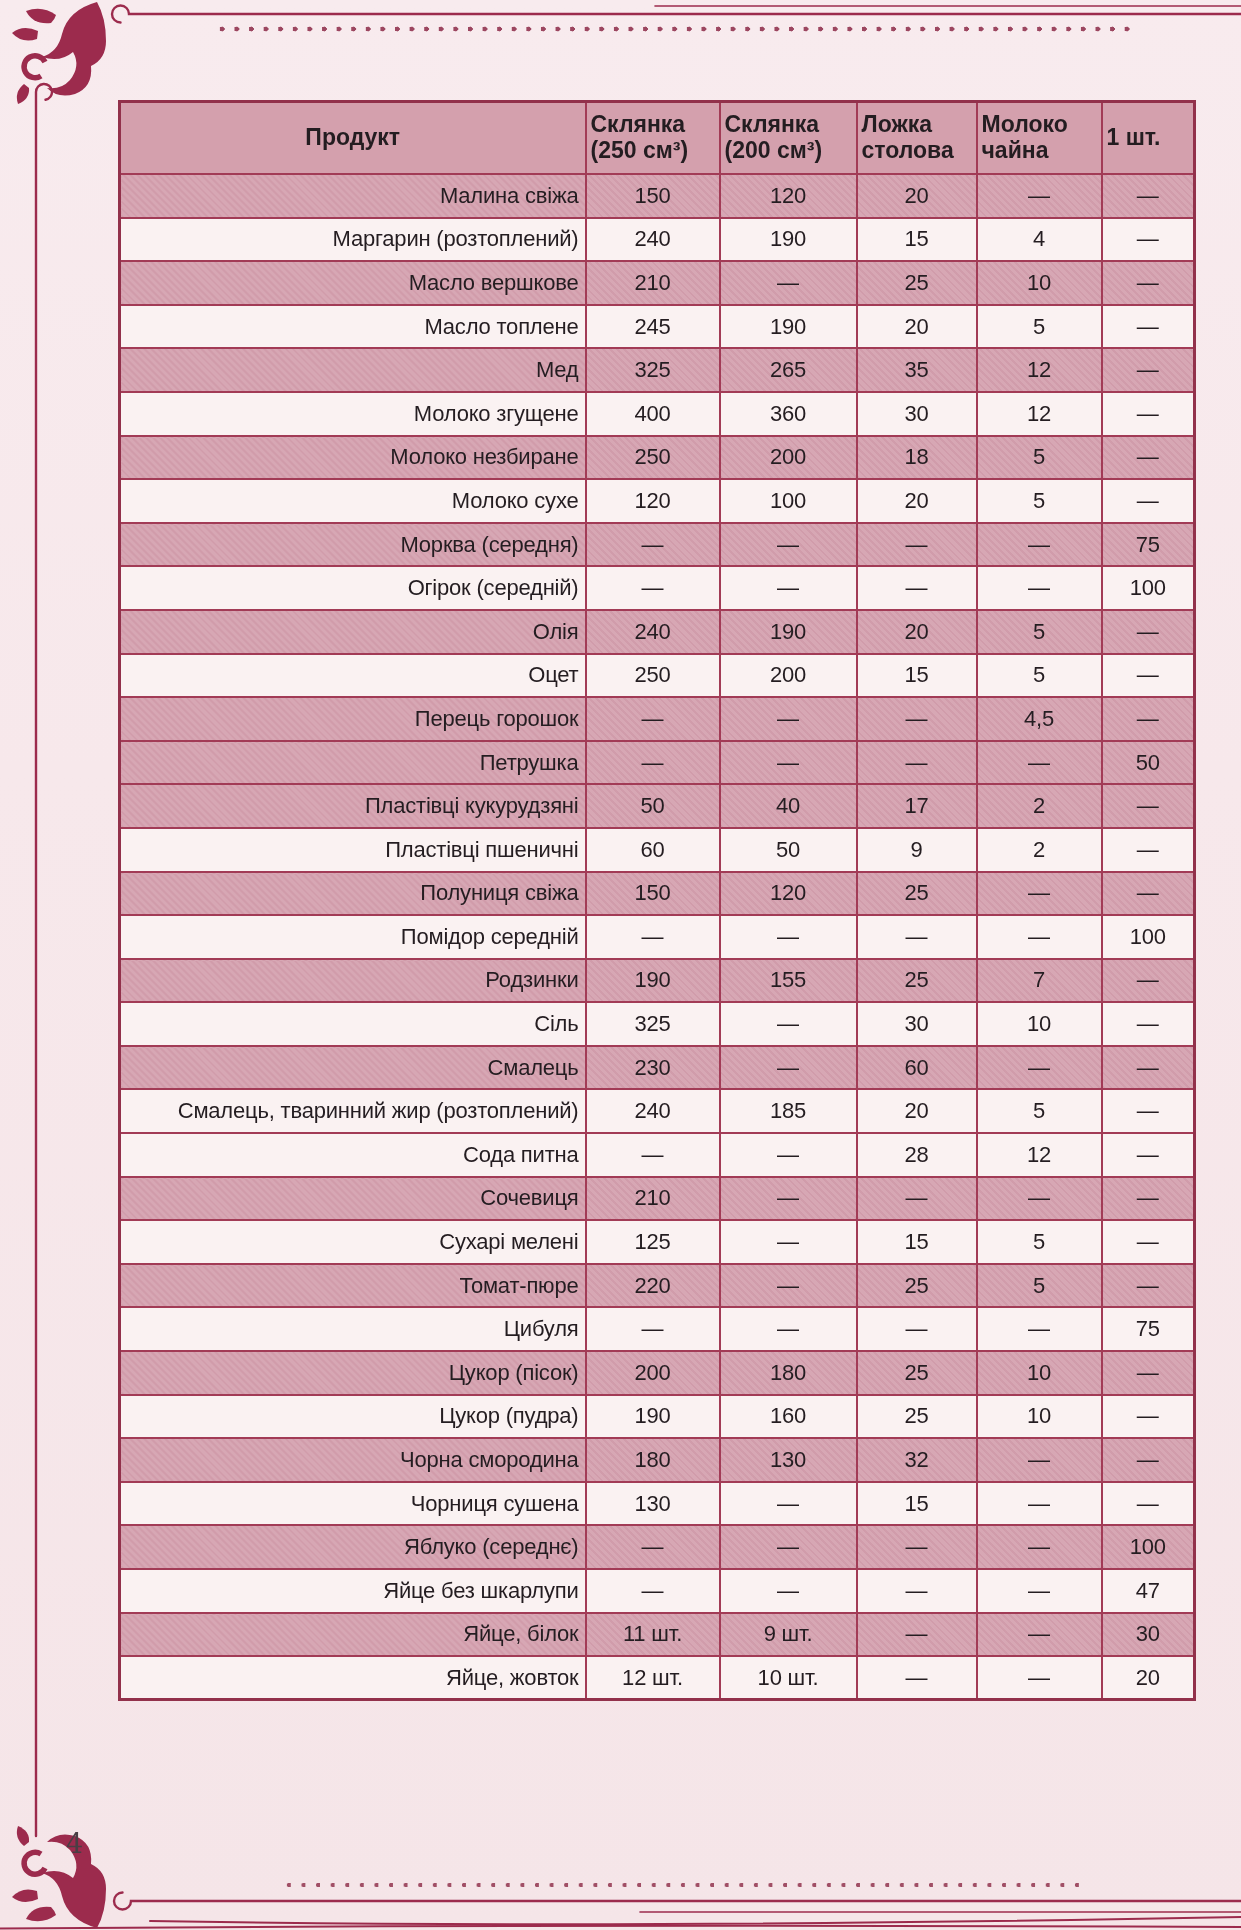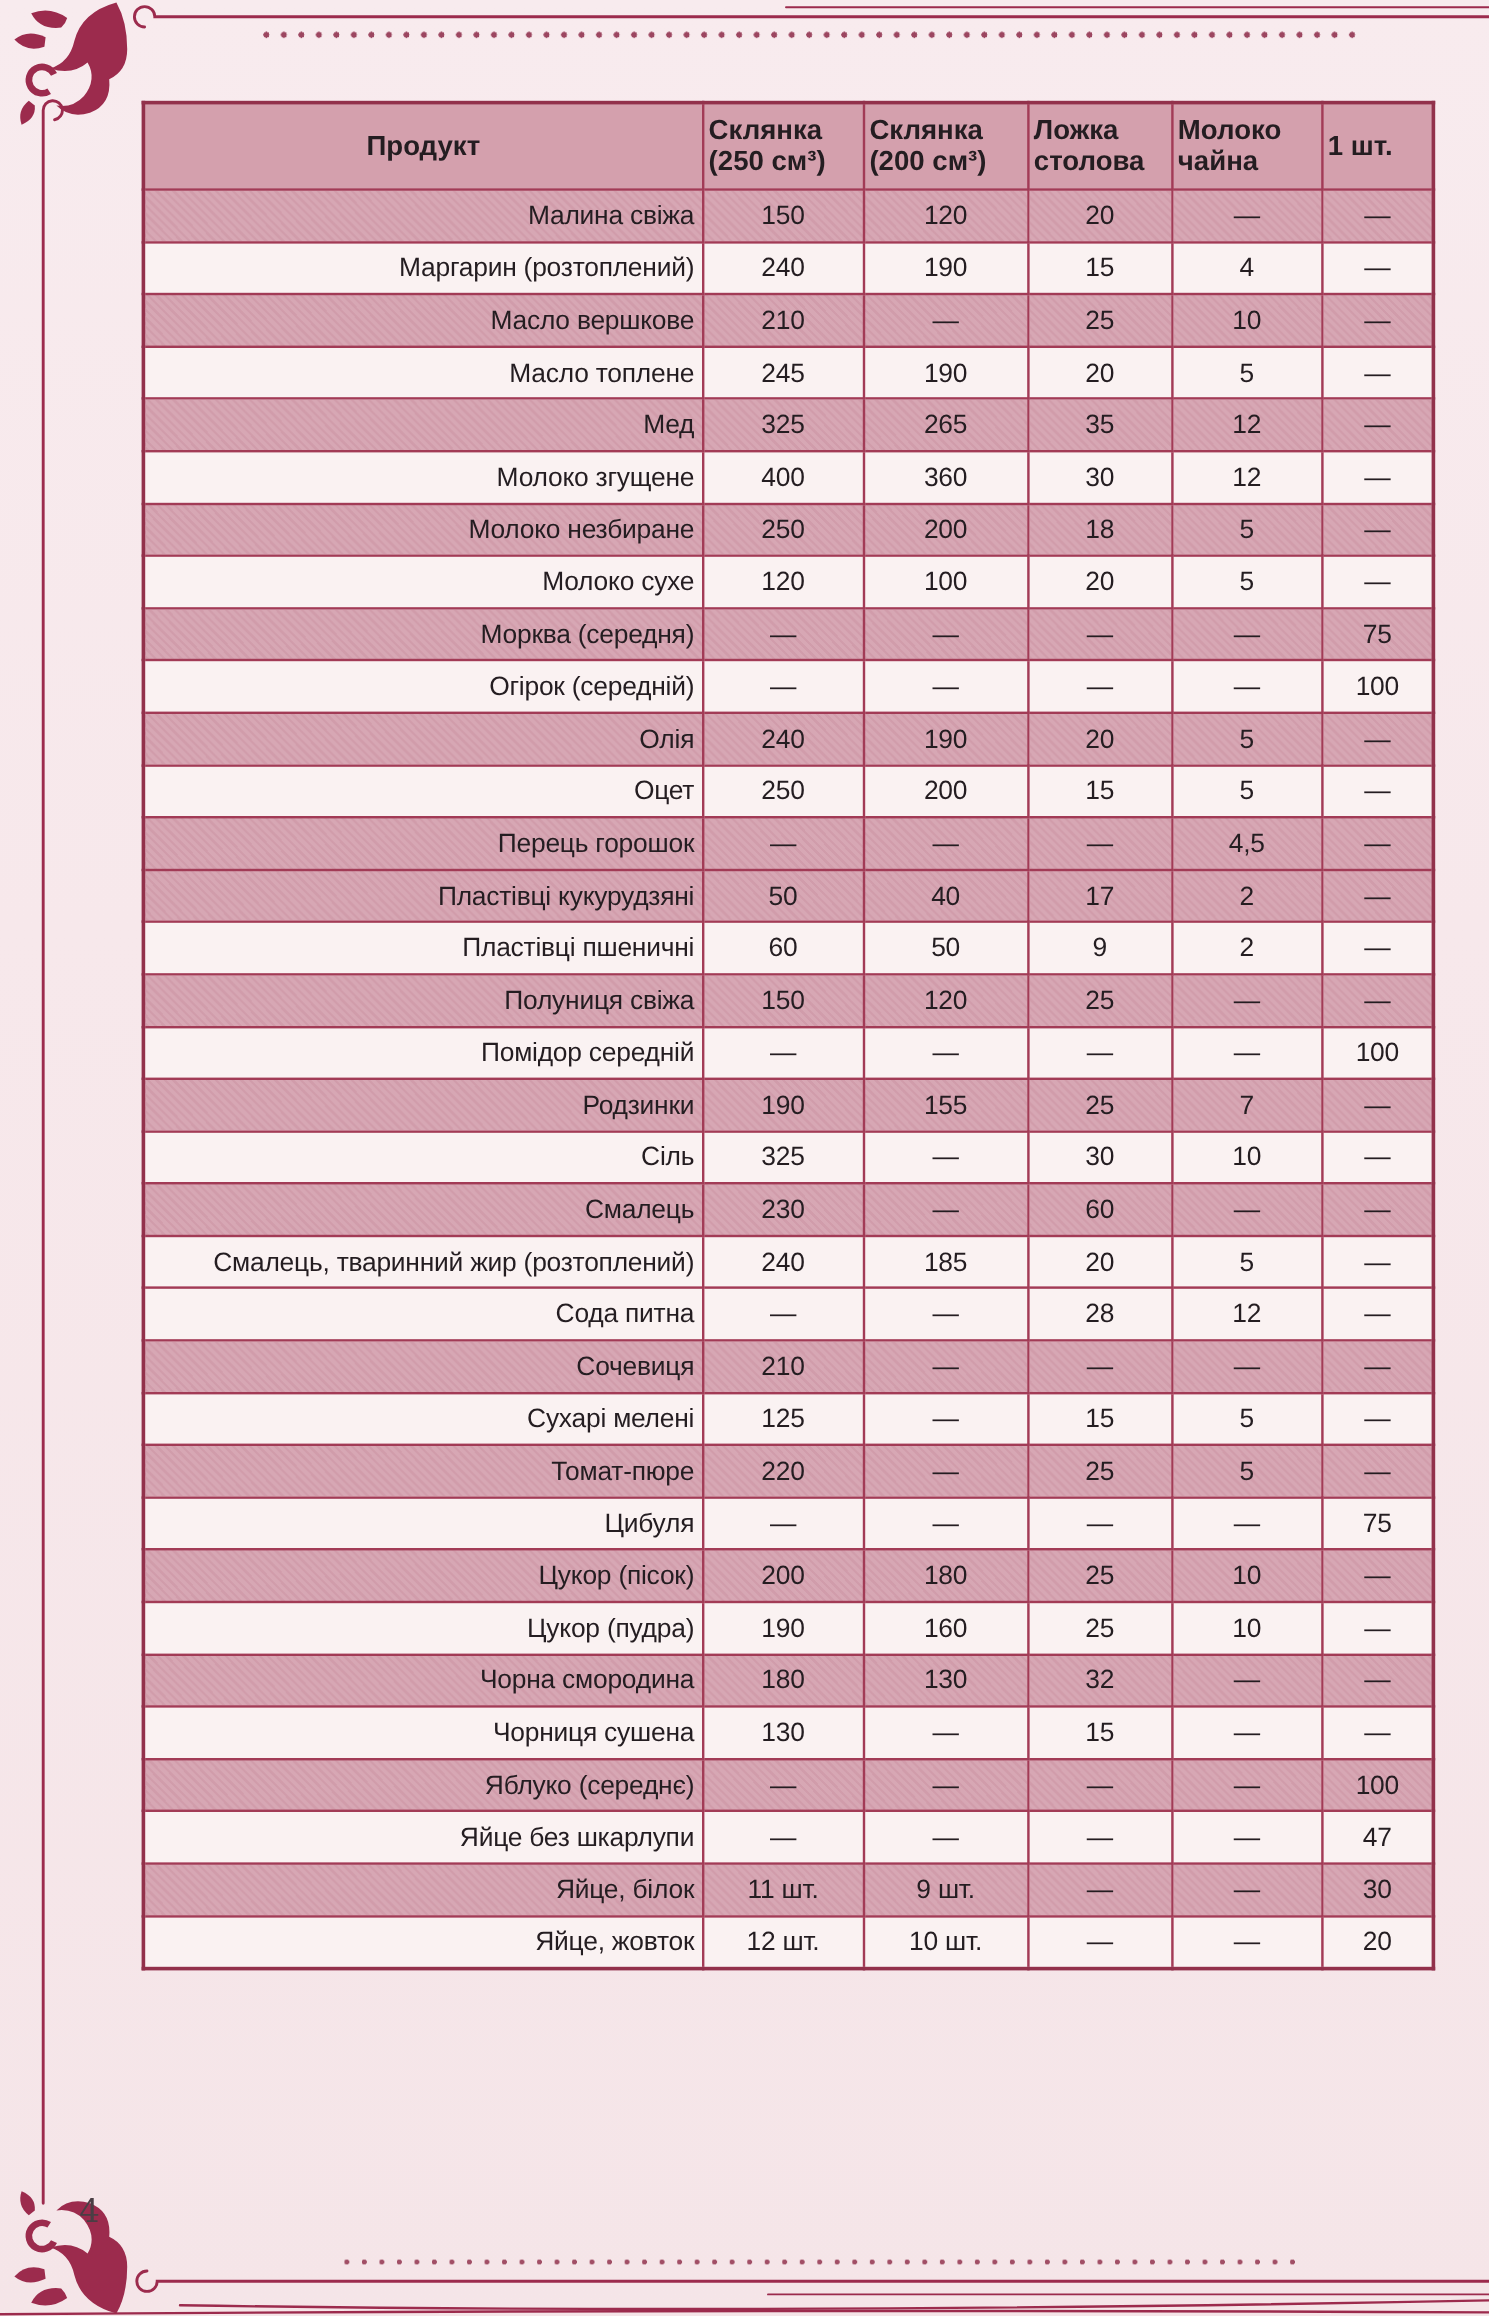--- a/index.html
+++ b/index.html
@@ -11,21 +11,21 @@
   .frame-svg{position:absolute;left:0;top:0;pointer-events:none}
   .dots{
     position:absolute;height:12px;
     background-image:radial-gradient(circle 2.6px at 6px 6px,#9c4660 92%,rgba(0,0,0,0) 100%);
     background-size:14.6px 12px;background-repeat:repeat-x;
   }
   .dots-top{left:216px;top:23px;width:920px}
   .dots-bottom{left:283px;top:1879px;width:806px;
     background-image:radial-gradient(circle 2.3px at 6px 6px,#a14f66 92%,rgba(0,0,0,0) 100%)}
   .measures{
-    position:absolute;left:118px;top:84px;width:1078px;
+    position:absolute;left:118px;top:100px;width:1078px;
     border-collapse:collapse;table-layout:fixed;
     border:3px solid #92314b;
   }
   .measures th{
     background:#d4a0ad;border:2px solid #a23b56;
     font-size:23px;font-weight:bold;line-height:1.12;
     padding:4px 4px;height:62px;text-align:left;color:#241d21;
   }
   .measures th:first-child{text-align:center}
   .measures td{
@@ -191,20 +191,28 @@
       </tr>
       <tr class="shaded">
         <td>Перець горошок</td>
         <td>—</td>
         <td>—</td>
         <td>—</td>
         <td>4,5</td>
         <td>—</td>
       </tr>
       <tr class="shaded">
+        <td>Петрушка</td>
+        <td>—</td>
+        <td>—</td>
+        <td>—</td>
+        <td>—</td>
+        <td>50</td>
+      </tr>
+      <tr class="shaded">
         <td>Пластівці кукурудзяні</td>
         <td>50</td>
         <td>40</td>
         <td>17</td>
         <td>2</td>
         <td>—</td>
       </tr>
       <tr class="plain">
         <td>Пластівці пшеничні</td>
         <td>60</td>

